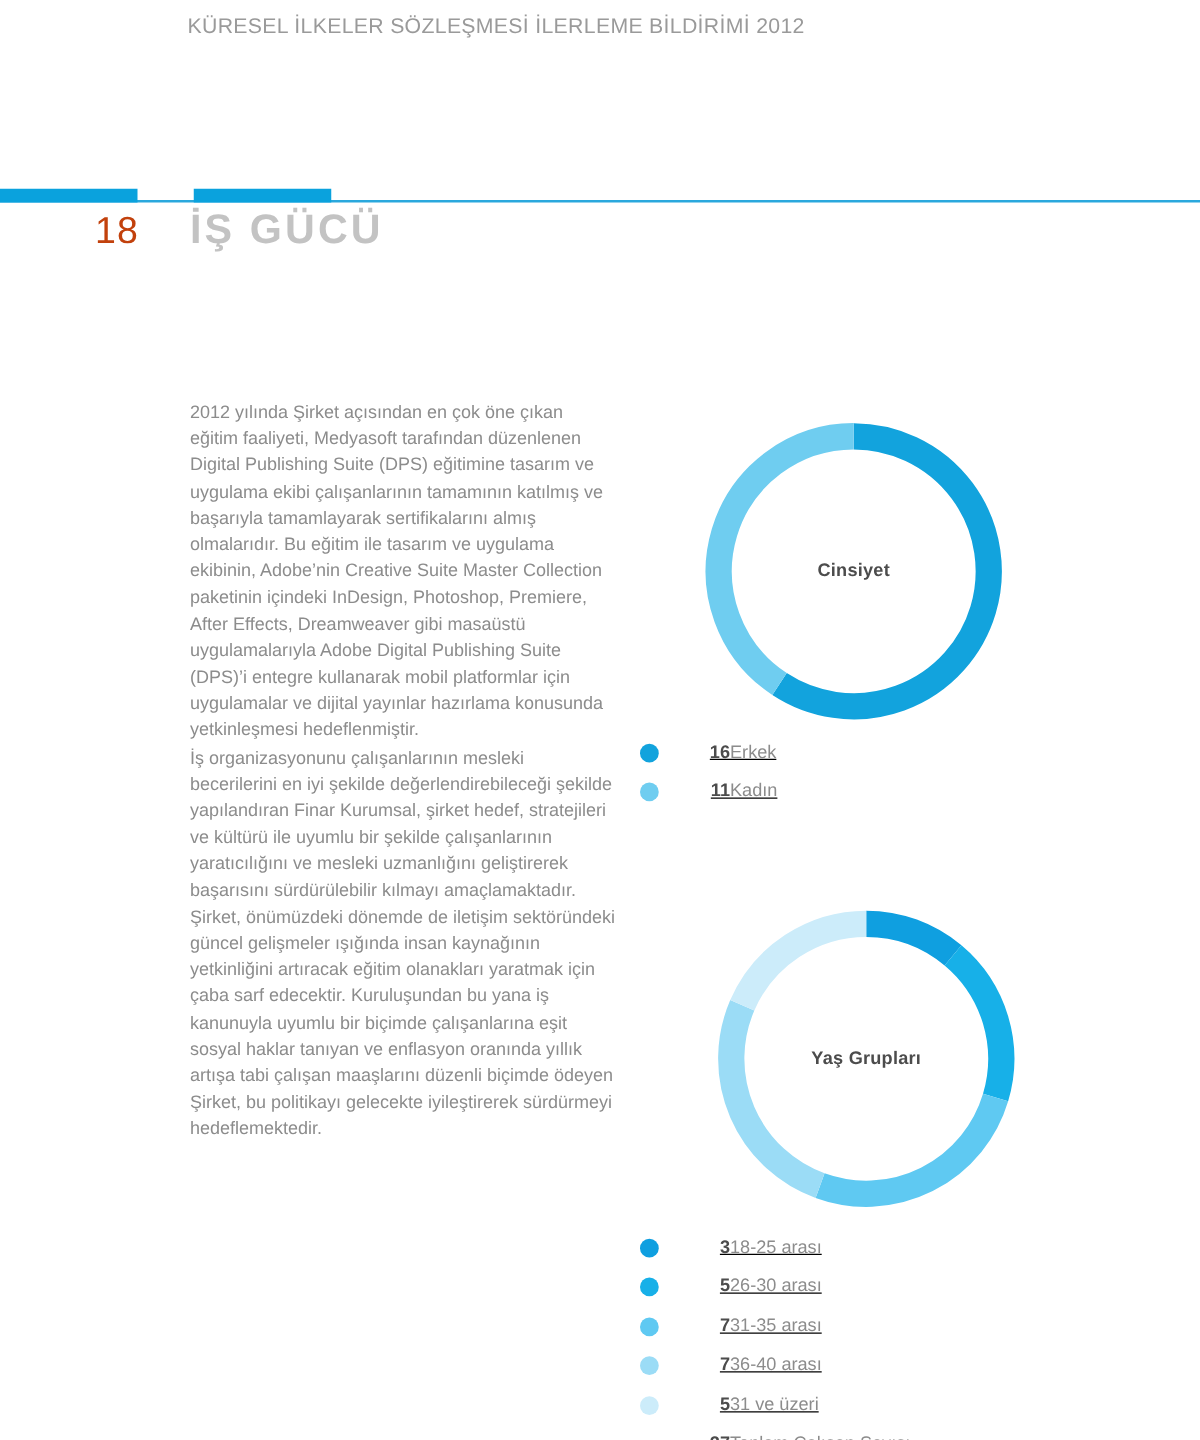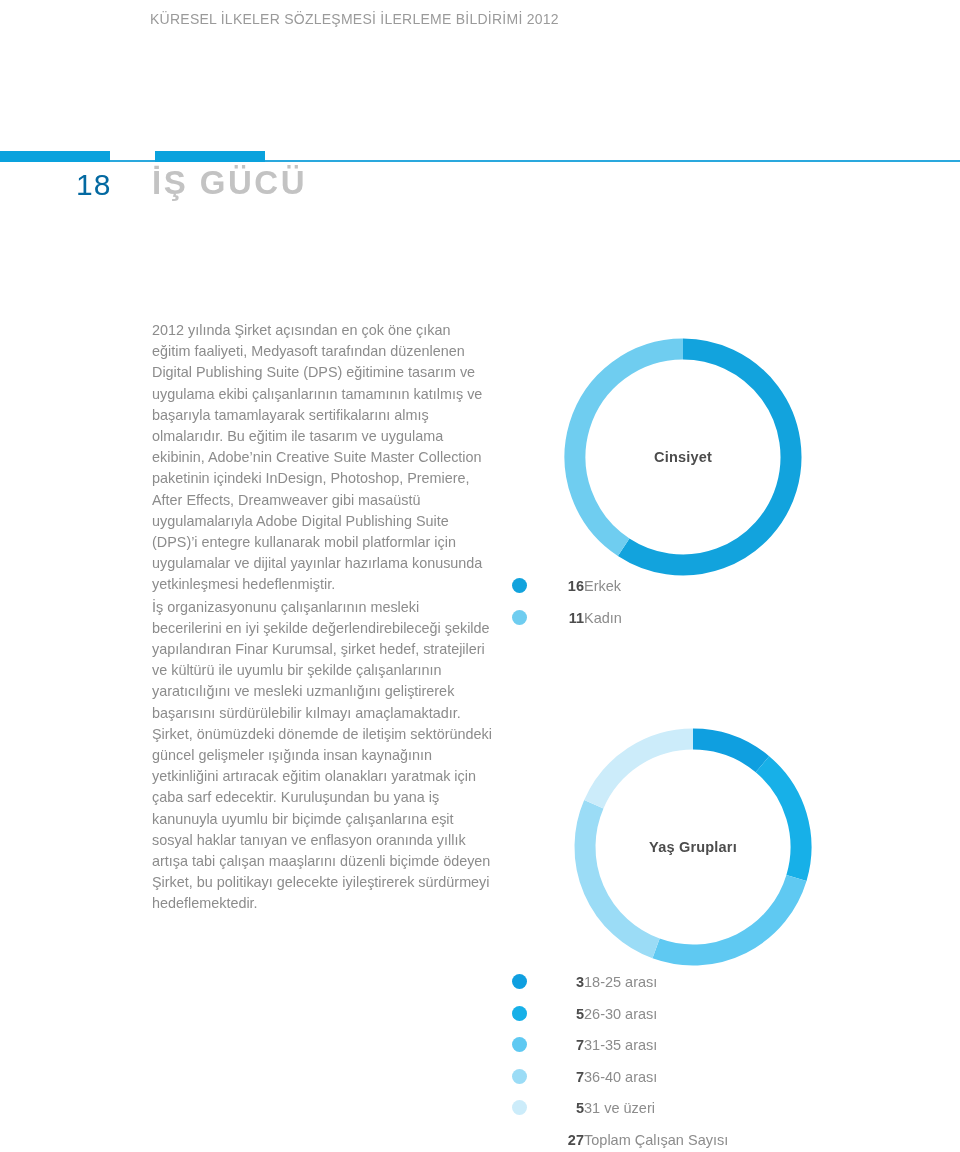--- a/index.html
+++ b/index.html
@@ -14,21 +14,21 @@
     position: relative;
     font-family: "Liberation Sans", sans-serif;
     overflow: hidden;
   }
 
   
   #running-header {
     position: absolute;
     left: 150px;
     top: 11px;
-    font-size: 14px;
+    font-size: 17px;
     letter-spacing: 0.25px;
     color: #9a9a9a;
     font-family: "Liberation Sans", sans-serif;
     white-space: nowrap;
   }
 
   
   #rule-band {
     position: absolute;
     left: 0;
@@ -61,21 +61,21 @@
     background: #0aa2dd;
   }
 
   
   #page-number {
     position: absolute;
     left: 76px;
     top: 168px;
     font-size: 30px;
     font-weight: 300;
-    color: #0369a1;
+    color: #c2410c;
     letter-spacing: 1px;
     font-family: "Liberation Sans", sans-serif;
   }
   #section-title {
     position: absolute;
     left: 152px;
     top: 164px;
     font-size: 33px;
     font-weight: 700;
     color: #c3c3c3;
@@ -138,22 +138,23 @@
   
   .legend {
     position: absolute;
     font-family: "Liberation Sans", sans-serif;
   }
   #legend-gender { left: 512px; top: 578px; }
   #legend-age    { left: 512px; top: 974px; }
 
   .legend-row {
     display: flex;
-    align-items: flex-start;
+    align-items: flex-end;
     height: 31.5px;
+    text-decoration: underline;
   }
   .legend-dot {
     width: 15px;
     height: 15px;
     border-radius: 50%;
     flex: 0 0 15px;
   }
   .legend-dot.blank { background: transparent; }
   .legend-value {
     width: 44px;

